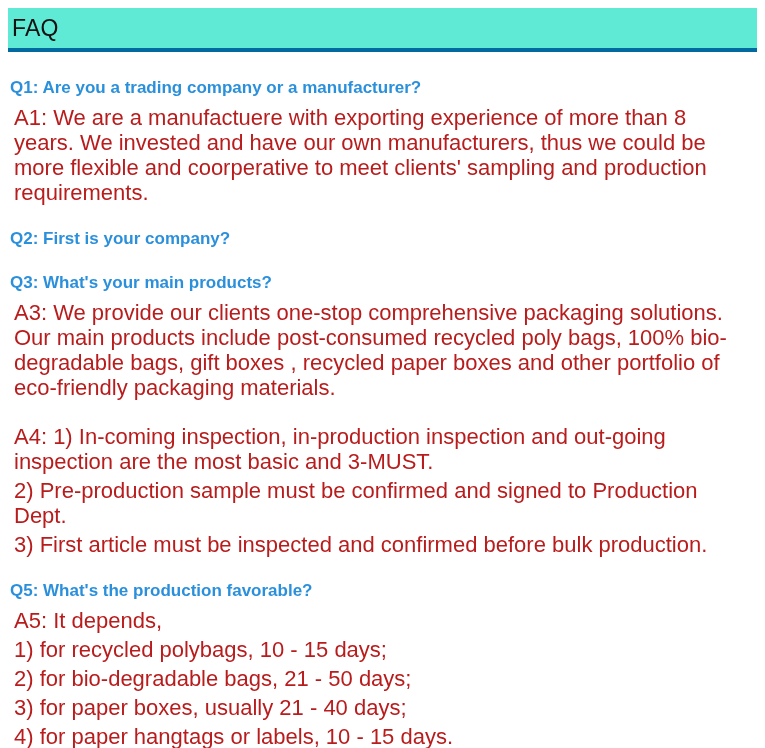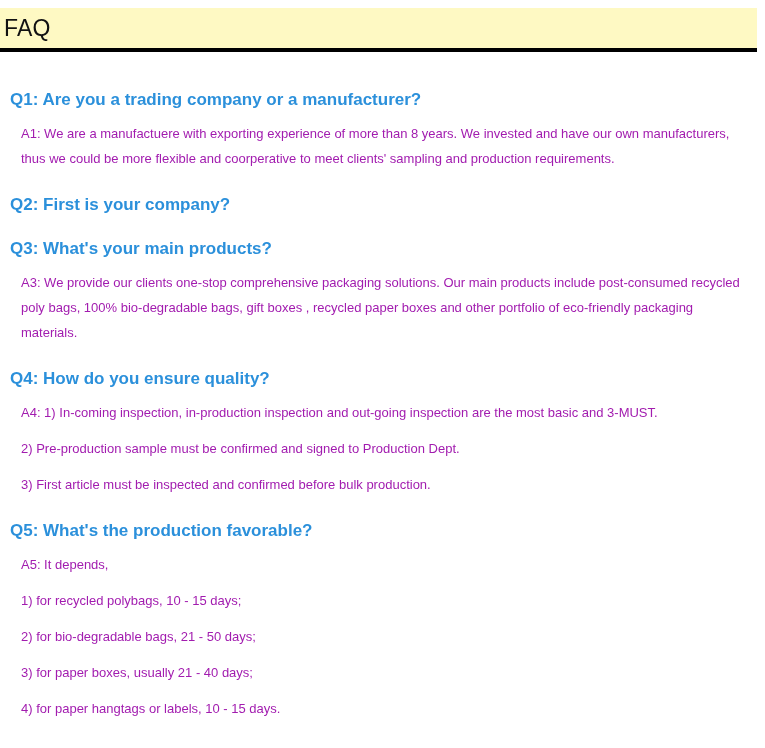--- a/index.html
+++ b/index.html
@@ -8,24 +8,24 @@
     padding: 0;
     background: #ffffff;
   }
   body {
     width: 765px;
     height: 748px;
     overflow: hidden;
     font-family: "Liberation Sans", "DejaVu Sans", sans-serif;
   }
   .faq-header {
-    margin: 8px 8px 0 0;
+    margin: 8px 8px 0 8px;
     height: 44px;
-    background: #fef9c3;
-    border-bottom: 4px solid #000000;
+    background: #5eead4;
+    border-bottom: 4px solid #0369a1;
     display: flex;
     align-items: center;
     padding-left: 4px;
   }
   .faq-header h1 {
     margin: 0;
     font-size: 23px;
     font-weight: 400;
     color: #121212;
     letter-spacing: 0.2px;
@@ -33,32 +33,32 @@
   .faq-content {
     padding: 22px 14px 0 10px;
   }
   .faq-item {
     margin-bottom: 24px;
   }
   .faq-item:last-child {
     margin-bottom: 0;
   }
   .question {
-    margin: 16px 0 7px 0;
+    margin: 4px 0 7px 0;
     font-size: 17px;
     line-height: 20px;
     font-weight: 700;
     color: #2B90DB;
   }
   .answer-line {
-    margin: 11px;
-    font-size: 13px;
+    margin: 4px;
+    font-size: 22px;
     line-height: 25px;
     font-weight: 400;
-    color: #a21caf;
+    color: #b91c1c;
   }
 </style>
 </head>
 <body>
 
 <header class="faq-header">
   <h1>FAQ</h1>
 </header>
 
 <main class="faq-content">
@@ -71,21 +71,20 @@
   <section class="faq-item">
     <h2 class="question">Q2: First is your company?</h2>
   </section>
 
   <section class="faq-item">
     <h2 class="question">Q3: What's your main products?</h2>
     <p class="answer-line">A3: We provide our clients one-stop comprehensive packaging solutions. Our main products include post-consumed recycled poly bags, 100% bio-degradable bags, gift boxes , recycled paper boxes and other portfolio of eco-friendly packaging materials.</p>
   </section>
 
   <section class="faq-item">
-    <h2 class="question">Q4: How do you ensure quality?</h2>
     <p class="answer-line">A4: 1) In-coming inspection, in-production inspection and out-going inspection are the most basic and 3-MUST.</p>
     <p class="answer-line">2) Pre-production sample must be confirmed and signed to Production Dept.</p>
     <p class="answer-line">3) First article must be inspected and confirmed before bulk production.</p>
   </section>
 
   <section class="faq-item">
     <h2 class="question">Q5: What's the production favorable?</h2>
     <p class="answer-line">A5: It depends,</p>
     <p class="answer-line">1) for recycled polybags, 10 - 15 days;</p>
     <p class="answer-line">2) for bio-degradable bags, 21 - 50 days;</p>

